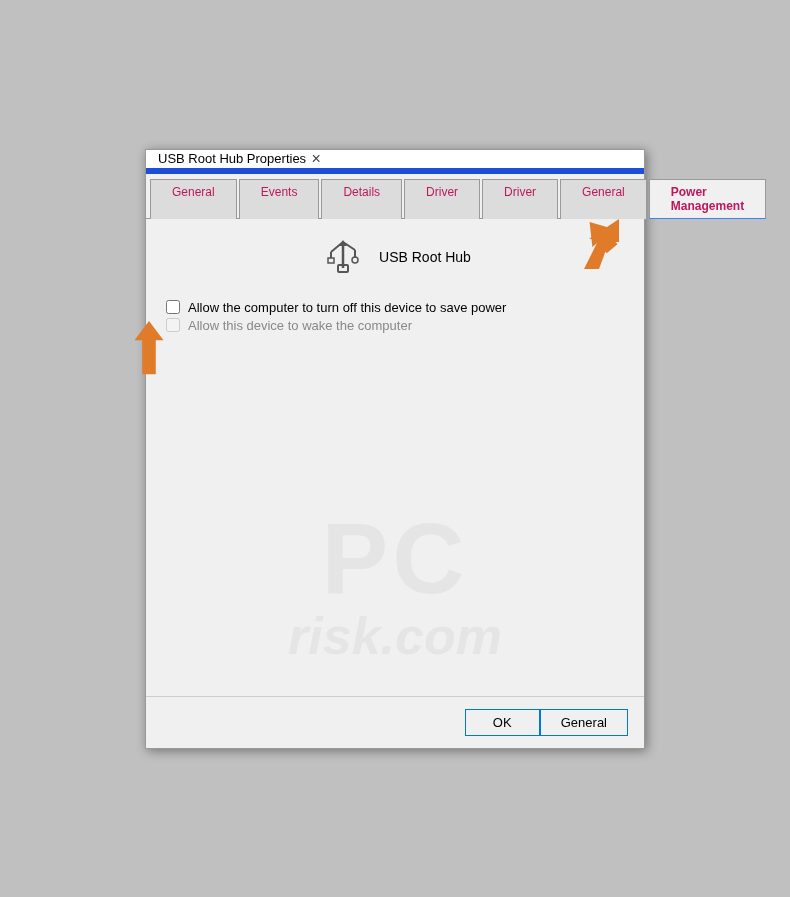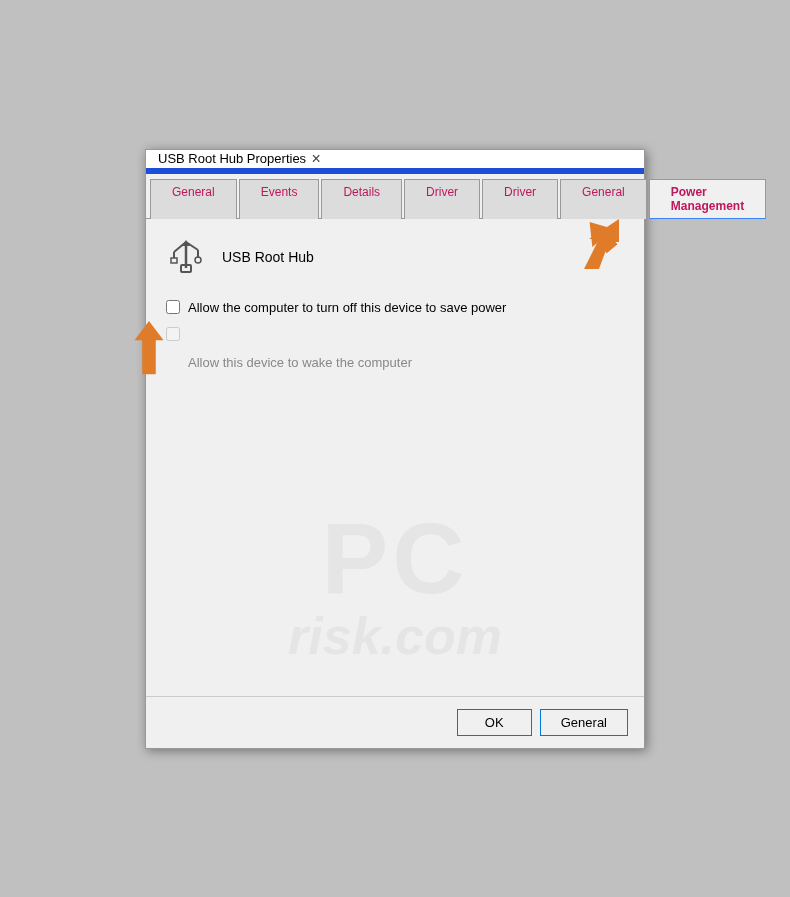--- a/index.html
+++ b/index.html
@@ -85,20 +85,21 @@
       padding: 20px 16px;
       flex: 1;
       position: relative;
     }
 
     .device-header {
       display: flex;
       align-items: center;
       gap: 12px;
       margin-bottom: 24px;
+      justify-content: center;
     }
 
     .usb-icon {
       width: 48px;
       height: 36px;
       display: flex;
       align-items: center;
       justify-content: center;
     }
 
@@ -116,21 +117,21 @@
       position: absolute;
       top: -10px;
       right: 10px;
       width: 60px;
       height: 60px;
     }
 
     .options-section {
       display: flex;
       flex-direction: column;
-      gap: 9px;
+      gap: 0;
       padding-left: 4px;
       position: relative;
     }
 
     .checkbox-row {
       display: flex;
       align-items: flex-start;
       gap: 8px;
     }
 
@@ -143,27 +144,26 @@
     }
 
     .checkbox-label {
       font-size: 13px;
       color: #000;
       line-height: 1.4;
     }
 
     .checkbox-label.disabled {
       color: #888;
-      margin-top: 28px;
     }
 
     .footer {
       display: flex;
       justify-content: flex-end;
-      gap: 8px;
+      gap: 0;
       padding: 12px 16px;
       border-top: 1px solid #ccc;
       background: #f0f0f0;
     }
 
     .btn {
       padding: 5px 20px;
       font-size: 13px;
       cursor: pointer;
       border: 1px solid #0078d7;

